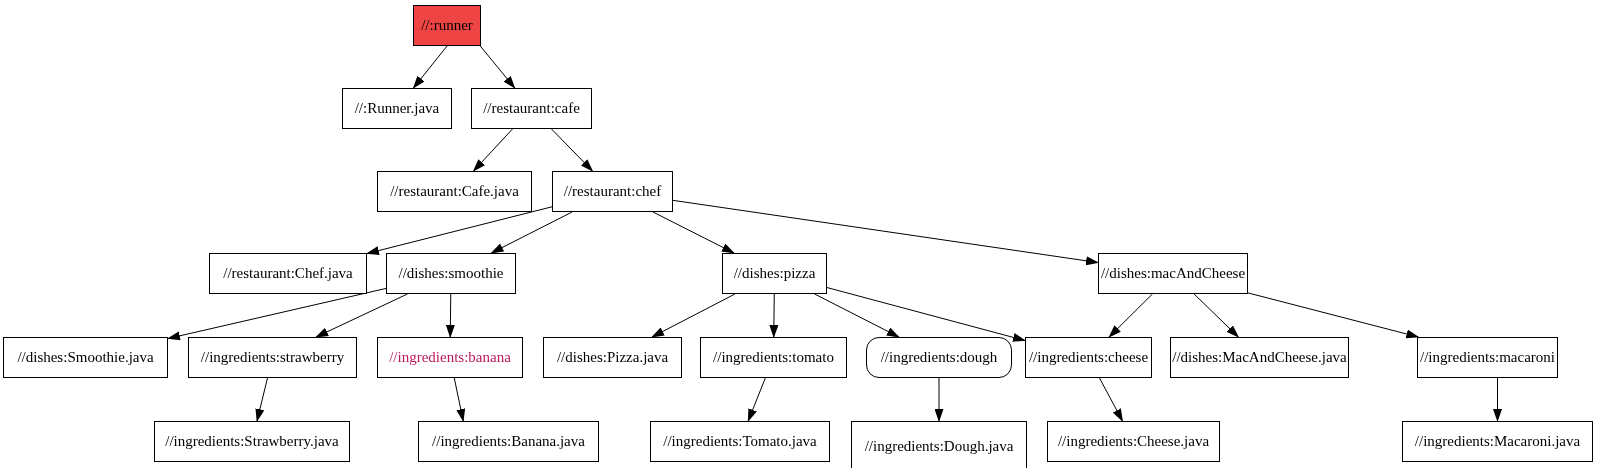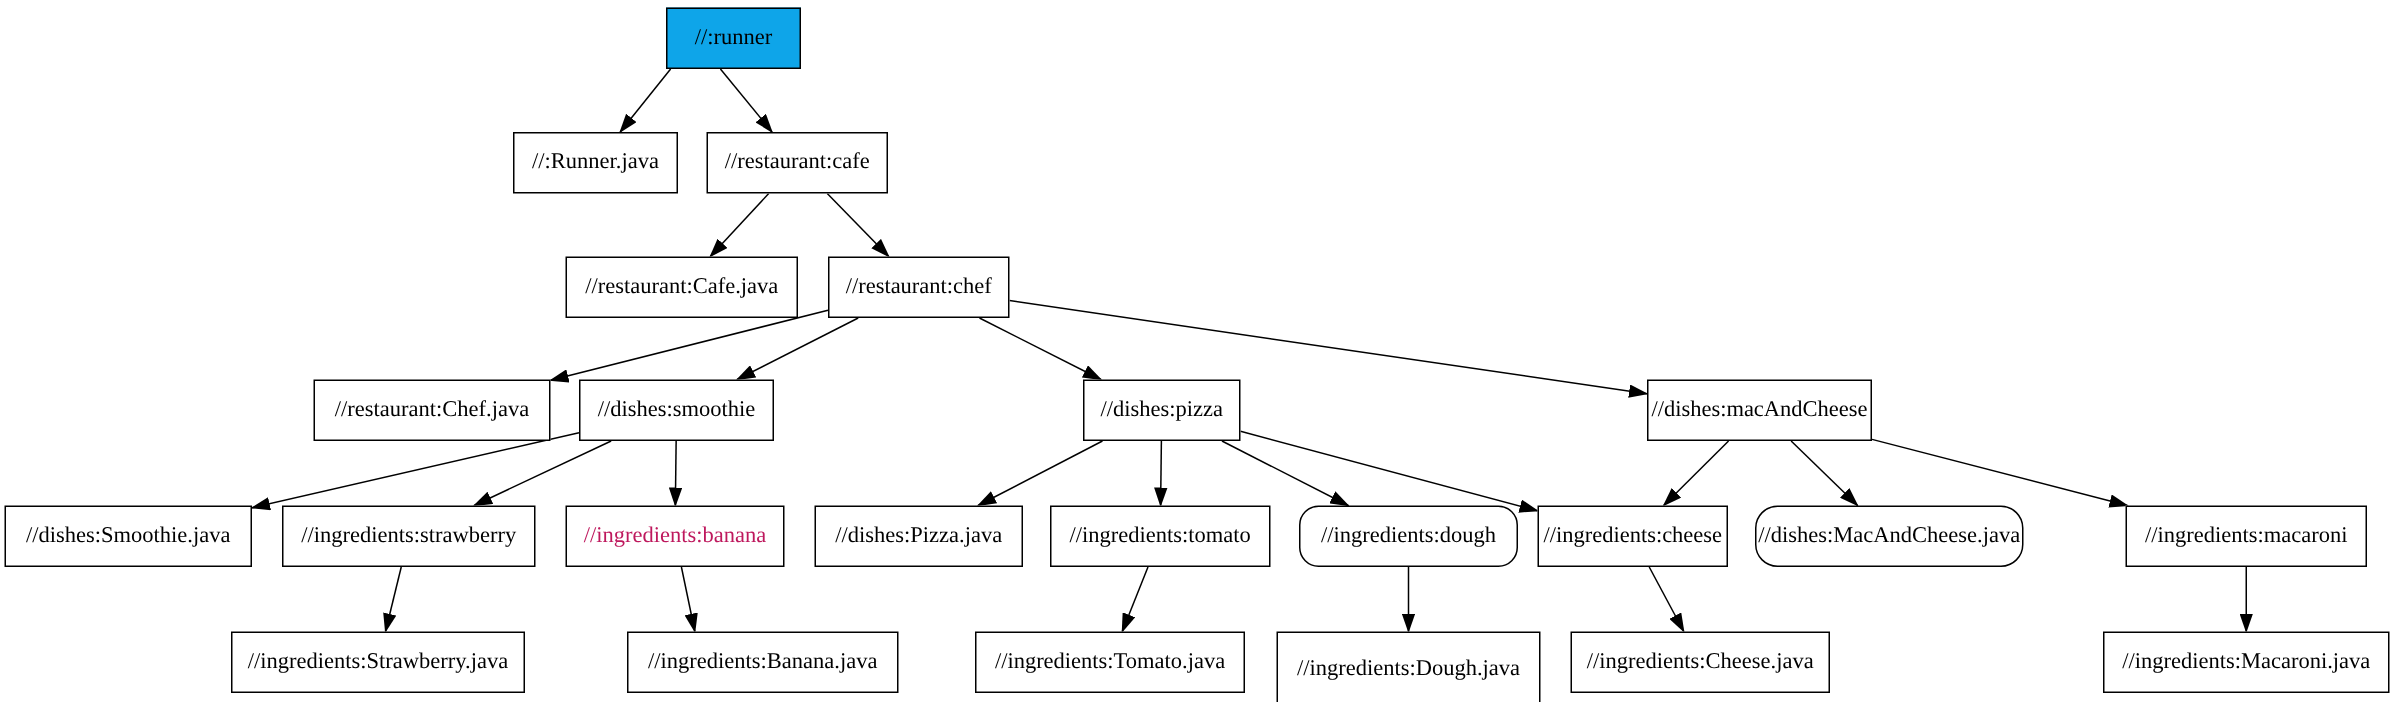--- a/index.html
+++ b/index.html
@@ -64,37 +64,37 @@
       <line x1="814.6458333333334" y1="294" x2="898.8541666666666" y2="337" stroke="#000000" stroke-width="1" marker-end="url(#arrowhead)"></line>
       <line x1="827" y1="287.54458598726114" x2="1025" y2="340.5127388535032" stroke="#000000" stroke-width="1" marker-end="url(#arrowhead)"></line>
       <line x1="765.3244047619048" y1="378" x2="748.1755952380952" y2="421" stroke="#000000" stroke-width="1" marker-end="url(#arrowhead)"></line>
       <line x1="939" y1="378" x2="939" y2="421" stroke="#000000" stroke-width="1" marker-end="url(#arrowhead)"></line>
       <line x1="1099.482142857143" y1="378" x2="1122.517857142857" y2="421" stroke="#000000" stroke-width="1" marker-end="url(#arrowhead)"></line>
       <line x1="1152.3779761904761" y1="294" x2="1109.1220238095239" y2="337" stroke="#000000" stroke-width="1" marker-end="url(#arrowhead)"></line>
       <line x1="1194.110119047619" y1="294" x2="1238.389880952381" y2="337" stroke="#000000" stroke-width="1" marker-end="url(#arrowhead)"></line>
       <line x1="1248" y1="292.9144838212635" x2="1418.3065476190477" y2="337" stroke="#000000" stroke-width="1" marker-end="url(#arrowhead)"></line>
       <line x1="1497.5" y1="378" x2="1497.5" y2="421" stroke="#000000" stroke-width="1" marker-end="url(#arrowhead)"></line>
     </svg>
-<div class="node" style="left: 444px; top: 5px; width: 90px; height: 41px; border-color: rgb(0, 0, 0); background: #0ea5e9; color: rgb(0, 0, 0);">//:runner</div>
+<div class="node" style="left: 413px; top: 5px; width: 68px; height: 41px; border-color: rgb(0, 0, 0); background: #ef4444; color: rgb(0, 0, 0);">//:runner</div>
     <div class="node" style="left: 342px; top: 88px; width: 110px; height: 41px; border-color: rgb(0, 0, 0); background: rgb(255, 255, 255); color: rgb(0, 0, 0);">//:Runner.java</div>
     <div class="node" style="left: 471px; top: 88px; width: 121px; height: 41px; border-color: rgb(0, 0, 0); background: rgb(255, 255, 255); color: rgb(0, 0, 0);">//restaurant:cafe</div>
     <div class="node" style="left: 377px; top: 171px; width: 155px; height: 41px; border-color: rgb(0, 0, 0); background: rgb(255, 255, 255); color: rgb(0, 0, 0);">//restaurant:Cafe.java</div>
     <div class="node" style="left: 552px; top: 171px; width: 121px; height: 41px; border-color: rgb(0, 0, 0); background: rgb(255, 255, 255); color: rgb(0, 0, 0);">//restaurant:chef</div>
     <div class="node" style="left: 209px; top: 253px; width: 158px; height: 41px; border-color: rgb(0, 0, 0); background: rgb(255, 255, 255); color: rgb(0, 0, 0);">//restaurant:Chef.java</div>
     <div class="node" style="left: 386px; top: 253px; width: 130px; height: 41px; border-color: rgb(0, 0, 0); background: rgb(255, 255, 255); color: rgb(0, 0, 0);">//dishes:smoothie</div>
     <div class="node" style="left: 722px; top: 253px; width: 105px; height: 41px; border-color: rgb(0, 0, 0); background: rgb(255, 255, 255); color: rgb(0, 0, 0);">//dishes:pizza</div>
     <div class="node" style="left: 1098px; top: 253px; width: 150px; height: 41px; border-color: rgb(0, 0, 0); background: rgb(255, 255, 255); color: rgb(0, 0, 0);">//dishes:macAndCheese</div>
     <div class="node" style="left: 3px; top: 337px; width: 165px; height: 41px; border-color: rgb(0, 0, 0); background: rgb(255, 255, 255); color: rgb(0, 0, 0);">//dishes:Smoothie.java</div>
     <div class="node" style="left: 188px; top: 337px; width: 169px; height: 41px; border-color: rgb(0, 0, 0); background: rgb(255, 255, 255); color: rgb(0, 0, 0);">//ingredients:strawberry</div>
     <div class="node" style="left: 377px; top: 337px; width: 146px; height: 41px; border-color: rgb(0, 0, 0); background: rgb(255, 255, 255); color: #be185d;">//ingredients:banana</div>
     <div class="node" style="left: 543px; top: 337px; width: 139px; height: 41px; border-color: rgb(0, 0, 0); background: rgb(255, 255, 255); color: rgb(0, 0, 0);">//dishes:Pizza.java</div>
     <div class="node" style="left: 700px; top: 337px; width: 147px; height: 41px; border-color: rgb(0, 0, 0); background: rgb(255, 255, 255); color: rgb(0, 0, 0);">//ingredients:tomato</div>
     <div class="node" style="left: 866px; top: 337px; width: 146px; height: 41px; border-color: rgb(0, 0, 0); background: rgb(255, 255, 255); color: rgb(0, 0, 0); border-radius: 13px;">//ingredients:dough</div>
     <div class="node" style="left: 1025px; top: 337px; width: 127px; height: 41px; border-color: rgb(0, 0, 0); background: rgb(255, 255, 255); color: rgb(0, 0, 0);">//ingredients:cheese</div>
-    <div class="node" style="left: 1170px; top: 337px; width: 179px; height: 41px; border-color: rgb(0, 0, 0); background: rgb(255, 255, 255); color: rgb(0, 0, 0); border-radius: 15px;">//dishes:MacAndCheese.java</div>
-    <div class="node" style="left: 1417px; top: 337px; width: 161px; height: 41px; border-color: rgb(0, 0, 0); background: rgb(255, 255, 255); color: rgb(0, 0, 0);">//ingredients:macaroni</div>
+    <div class="node" style="left: 1170px; top: 337px; width: 179px; height: 41px; border-color: rgb(0, 0, 0); background: rgb(255, 255, 255); color: rgb(0, 0, 0);">//dishes:MacAndCheese.java</div>
+    <div class="node" style="left: 1417px; top: 337px; width: 141px; height: 41px; border-color: rgb(0, 0, 0); background: rgb(255, 255, 255); color: rgb(0, 0, 0);">//ingredients:macaroni</div>
     <div class="node" style="left: 154px; top: 421px; width: 196px; height: 41px; border-color: rgb(0, 0, 0); background: rgb(255, 255, 255); color: rgb(0, 0, 0);">//ingredients:Strawberry.java</div>
     <div class="node" style="left: 377px; top: 421px; width: 181px; height: 41px; border-color: rgb(0, 0, 0); background: rgb(255, 255, 255); color: rgb(0, 0, 0); margin-left: 41px;">//ingredients:Banana.java</div>
     <div class="node" style="left: 650px; top: 421px; width: 180px; height: 41px; border-color: rgb(0, 0, 0); background: rgb(255, 255, 255); color: rgb(0, 0, 0);">//ingredients:Tomato.java</div>
     <div class="node" style="left: 851px; top: 421px; width: 176px; height: 51px; border-color: rgb(0, 0, 0); background: rgb(255, 255, 255); color: rgb(0, 0, 0);">//ingredients:Dough.java</div>
     <div class="node" style="left: 1047px; top: 421px; width: 173px; height: 41px; border-color: rgb(0, 0, 0); background: rgb(255, 255, 255); color: rgb(0, 0, 0);">//ingredients:Cheese.java</div>
     <div class="node" style="left: 1402px; top: 421px; width: 191px; height: 41px; border-color: rgb(0, 0, 0); background: rgb(255, 255, 255); color: rgb(0, 0, 0);">//ingredients:Macaroni.java</div>
   </div>
 
 </body></html>

